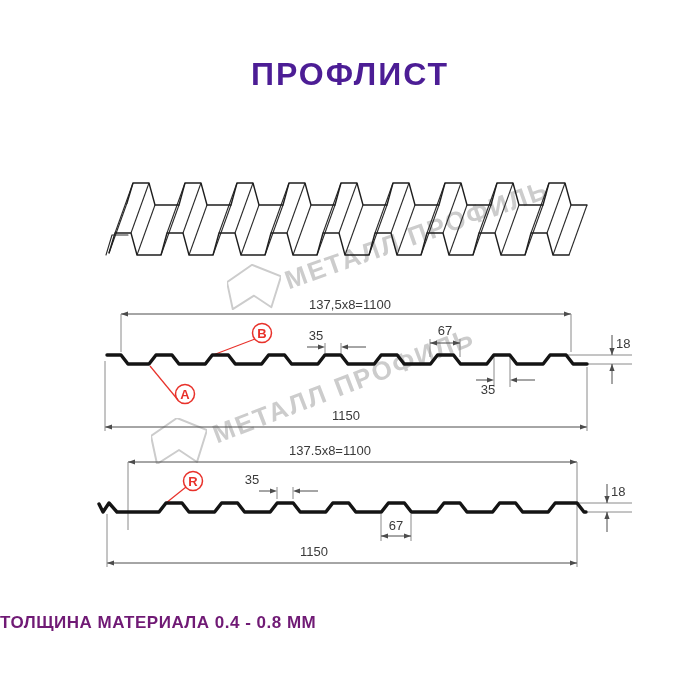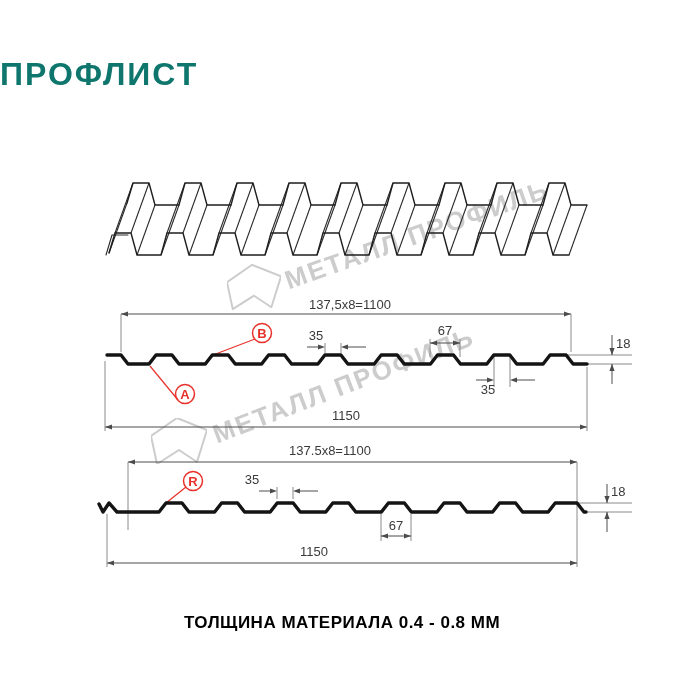--- a/index.html
+++ b/index.html
@@ -1,23 +1,23 @@
 <!DOCTYPE html>
 <html><head>
 <meta charset="utf-8">
 <style>
   html,body{margin:0;padding:0;background:#fff;}
   #page{position:relative;width:700px;height:700px;background:#ffffff;overflow:hidden;
         font-family:"Liberation Sans",sans-serif;}
-  .title{position:absolute;left:0;top:56px;width:700px;
-         font-size:32px;font-weight:bold;letter-spacing:2px;color:#0f766e;}
+  .title{position:absolute;left:0;top:56px;width:700px;text-align:center;
+         font-size:32px;font-weight:bold;letter-spacing:2px;color:#4c1d95;}
   .subtitle{position:absolute;left:0;top:98px;width:700px;text-align:center;
          font-size:19px;font-weight:bold;letter-spacing:1.5px;color:#1c1c1c;}
-  .footer{position:absolute;left:0;top:613px;width:684px;text-align:center;
-         font-size:17px;font-weight:bold;letter-spacing:0.5px;color:#000000;}
+  .footer{position:absolute;left:0;top:613px;width:684px;text-align:left;
+         font-size:17px;font-weight:bold;letter-spacing:0.5px;color:#701a75;}
   .wm-text{position:absolute;font-size:26px;font-weight:bold;letter-spacing:2px;
          color:#cccccc;white-space:nowrap;transform-origin:left center;}
   #wm-text-1{left:286px;top:266px;transform:rotate(-19.5deg);}
   #wm-text-2{left:214px;top:420px;transform:rotate(-21deg);}
   .wm-logo{position:absolute;}
   #wm-logo-1{left:227px;top:264px;}
   #wm-logo-2{left:151px;top:418px;}
   .drawing{position:absolute;}
   #sheet3d{left:105px;top:165px;}
   #sectionA{left:80px;top:295px;}

